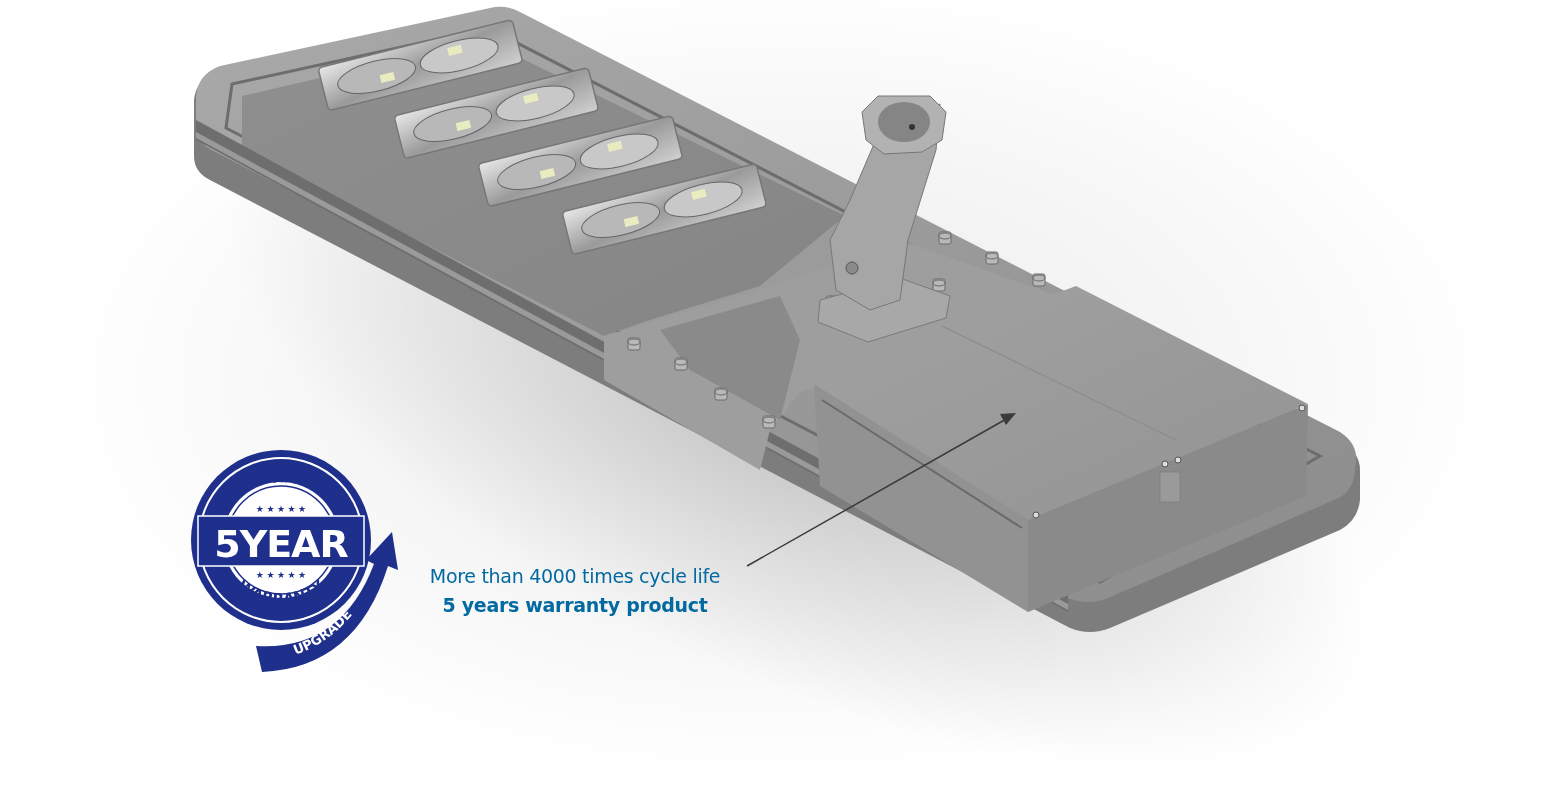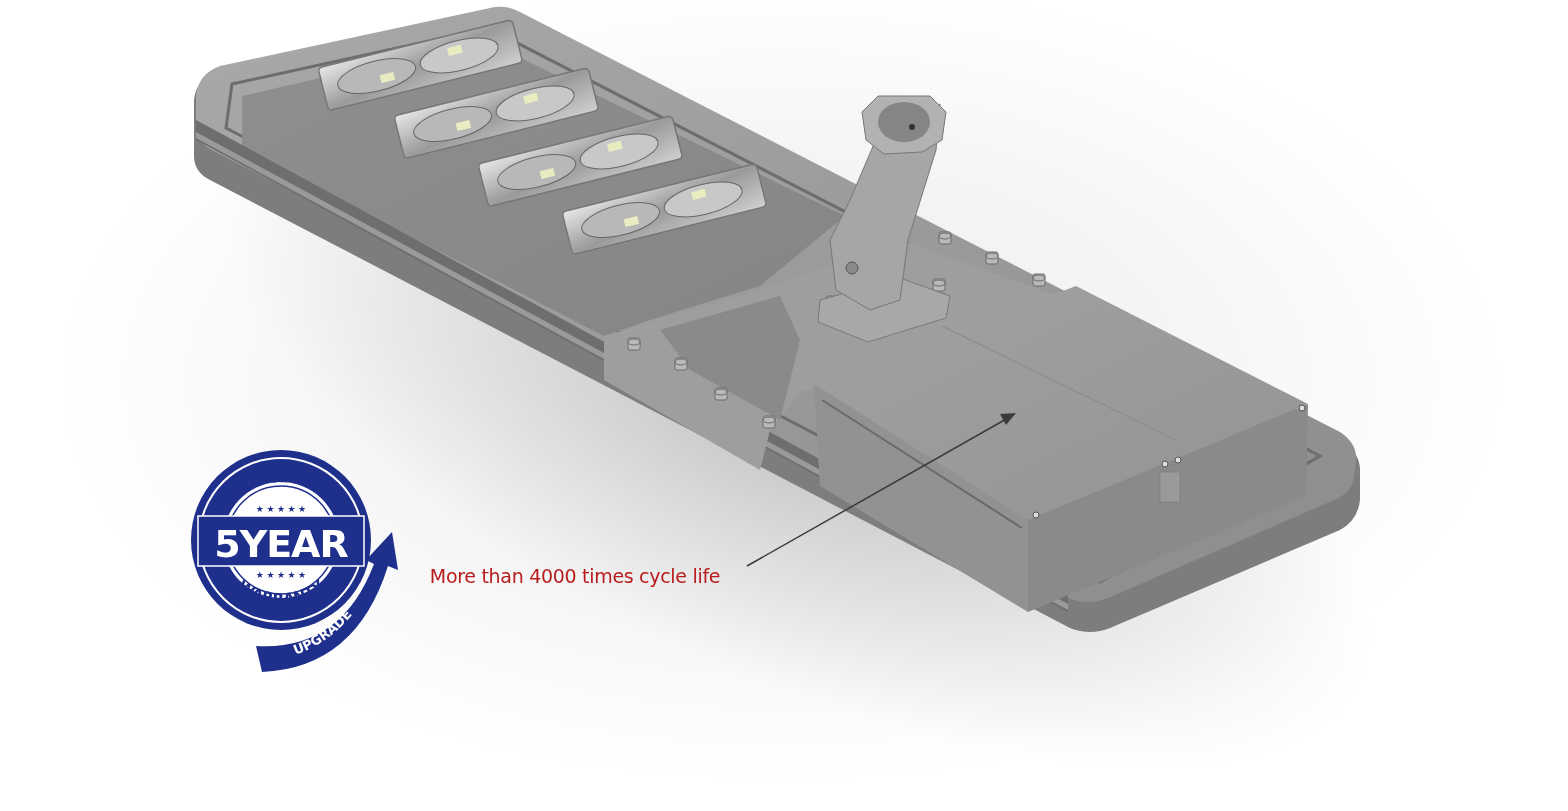--- a/index.html
+++ b/index.html
@@ -1,20 +1,20 @@
 <!DOCTYPE html>
 <html><head>
 <meta charset="utf-8">
 <style>
   html,body{margin:0;padding:0;}
   body{width:1568px;height:811px;position:relative;overflow:hidden;
     background:radial-gradient(ellipse 900px 500px at 780px 380px,#ececec 0%,#f5f5f5 45%,#ffffff 80%);
     font-family:"Liberation Sans",sans-serif;}
   .scene{position:absolute;left:0;top:0;width:1568px;height:811px;}
-  .caption{position:absolute;left:400px;top:562px;width:350px;text-align:center;color:#b91c1c;}
+  .caption{position:absolute;left:400px;top:562px;width:350px;text-align:center;color:#0369a1;}
   .caption .l1{font-size:19px;line-height:29px;font-family:"DejaVu Sans",sans-serif;letter-spacing:-0.3px;}
   .caption .l2{font-size:19px;line-height:29px;font-weight:bold;font-family:"DejaVu Sans",sans-serif;letter-spacing:-0.3px;}
   .badge{position:absolute;left:186px;top:446px;width:230px;height:230px;}
 </style>
 </head>
 <body>
 
 <svg class="scene" viewBox="0 0 1568 811" width="1568" height="811">
   <defs>
     <linearGradient id="frameG" x1="0" y1="0" x2="1" y2="1">
@@ -203,13 +203,14 @@
       </text>
       <text font-family="DejaVu Sans, sans-serif" font-weight="bold" font-size="13" fill="#fff">
         <textPath href="#br" startOffset="45%" text-anchor="middle" id="tRib">UPGRADE</textPath>
       </text>
     </svg>
   </div>
 </div>
 
 <div class="caption">
   <div class="l1">More than 4000 times cycle life</div>
+  <div class="l2">5 years warranty product</div>
 </div>
 
 </body></html>

